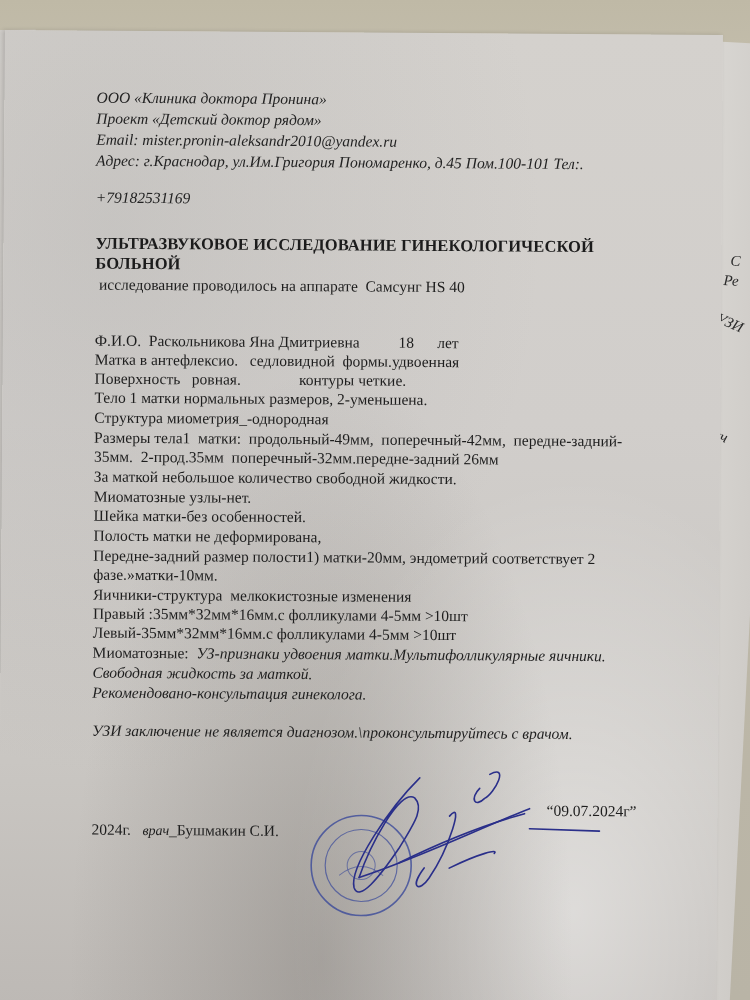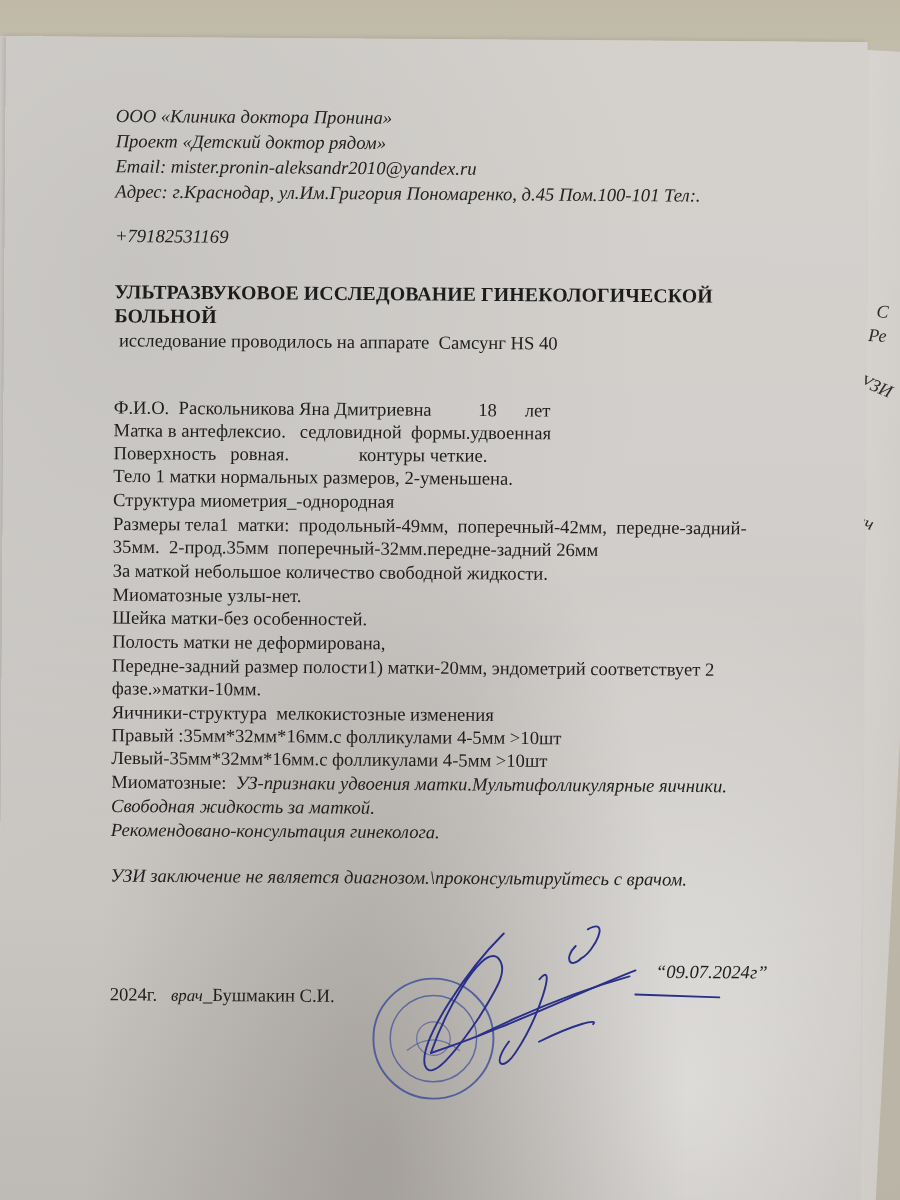--- a/index.html
+++ b/index.html
@@ -92,21 +92,21 @@
     <div class="line" style="top:516px;">Правый :35мм*32мм*16мм.с фолликулами 4-5мм &gt;10шт</div>
     <div class="line" style="top:535px;">Левый-35мм*32мм*16мм.с фолликулами 4-5мм &gt;10шт</div>
 
     <div class="line" style="top:555px;"><span>Миоматозные:</span>  <span class="it">УЗ-признаки удвоения матки.Мультифолликулярные яичники.</span></div>
     <div class="line it" style="top:575px;">Свободная жидкость за маткой.</div>
     <div class="line it" style="top:595px;">Рекомендовано-консультация гинеколога.</div>
 
     <div class="line it" style="top:633px;">УЗИ заключение не является диагнозом.\проконсультируйтесь с врачом.</div>
 
     <div class="line" style="top:732px;"><span>2024г.</span>   <span class="it" style="font-size:14px;">врач</span><span>_Бушмакин С.И.</span></div>
-    <div class="line" style="top:710px;left:455px;font-style:italic;">“09.07.2024г”</div>
+    <div class="line" style="top:710px;left:455px;">“09.07.2024г”</div>
   </div>
 
   <svg class="sig-svg" width="360" height="160" viewBox="0 0 360 160">
     <g>
       <circle cx="62" cy="98" r="50" fill="none" stroke="#3b4a9a" stroke-width="1.6" opacity="0.8"></circle>
       <circle cx="62" cy="98" r="36" fill="none" stroke="#3b4a9a" stroke-width="1.2" opacity="0.7"></circle>
       <circle cx="62" cy="98" r="14" fill="none" stroke="#3b4a9a" stroke-width="1" opacity="0.6"></circle>
       <path d="M40 108 Q 62 90 84 108" fill="none" stroke="#3b4a9a" stroke-width="1" opacity="0.6"></path>
     </g>
     <g fill="none" stroke="#2a2f8a" stroke-width="1.6" stroke-linecap="round">

